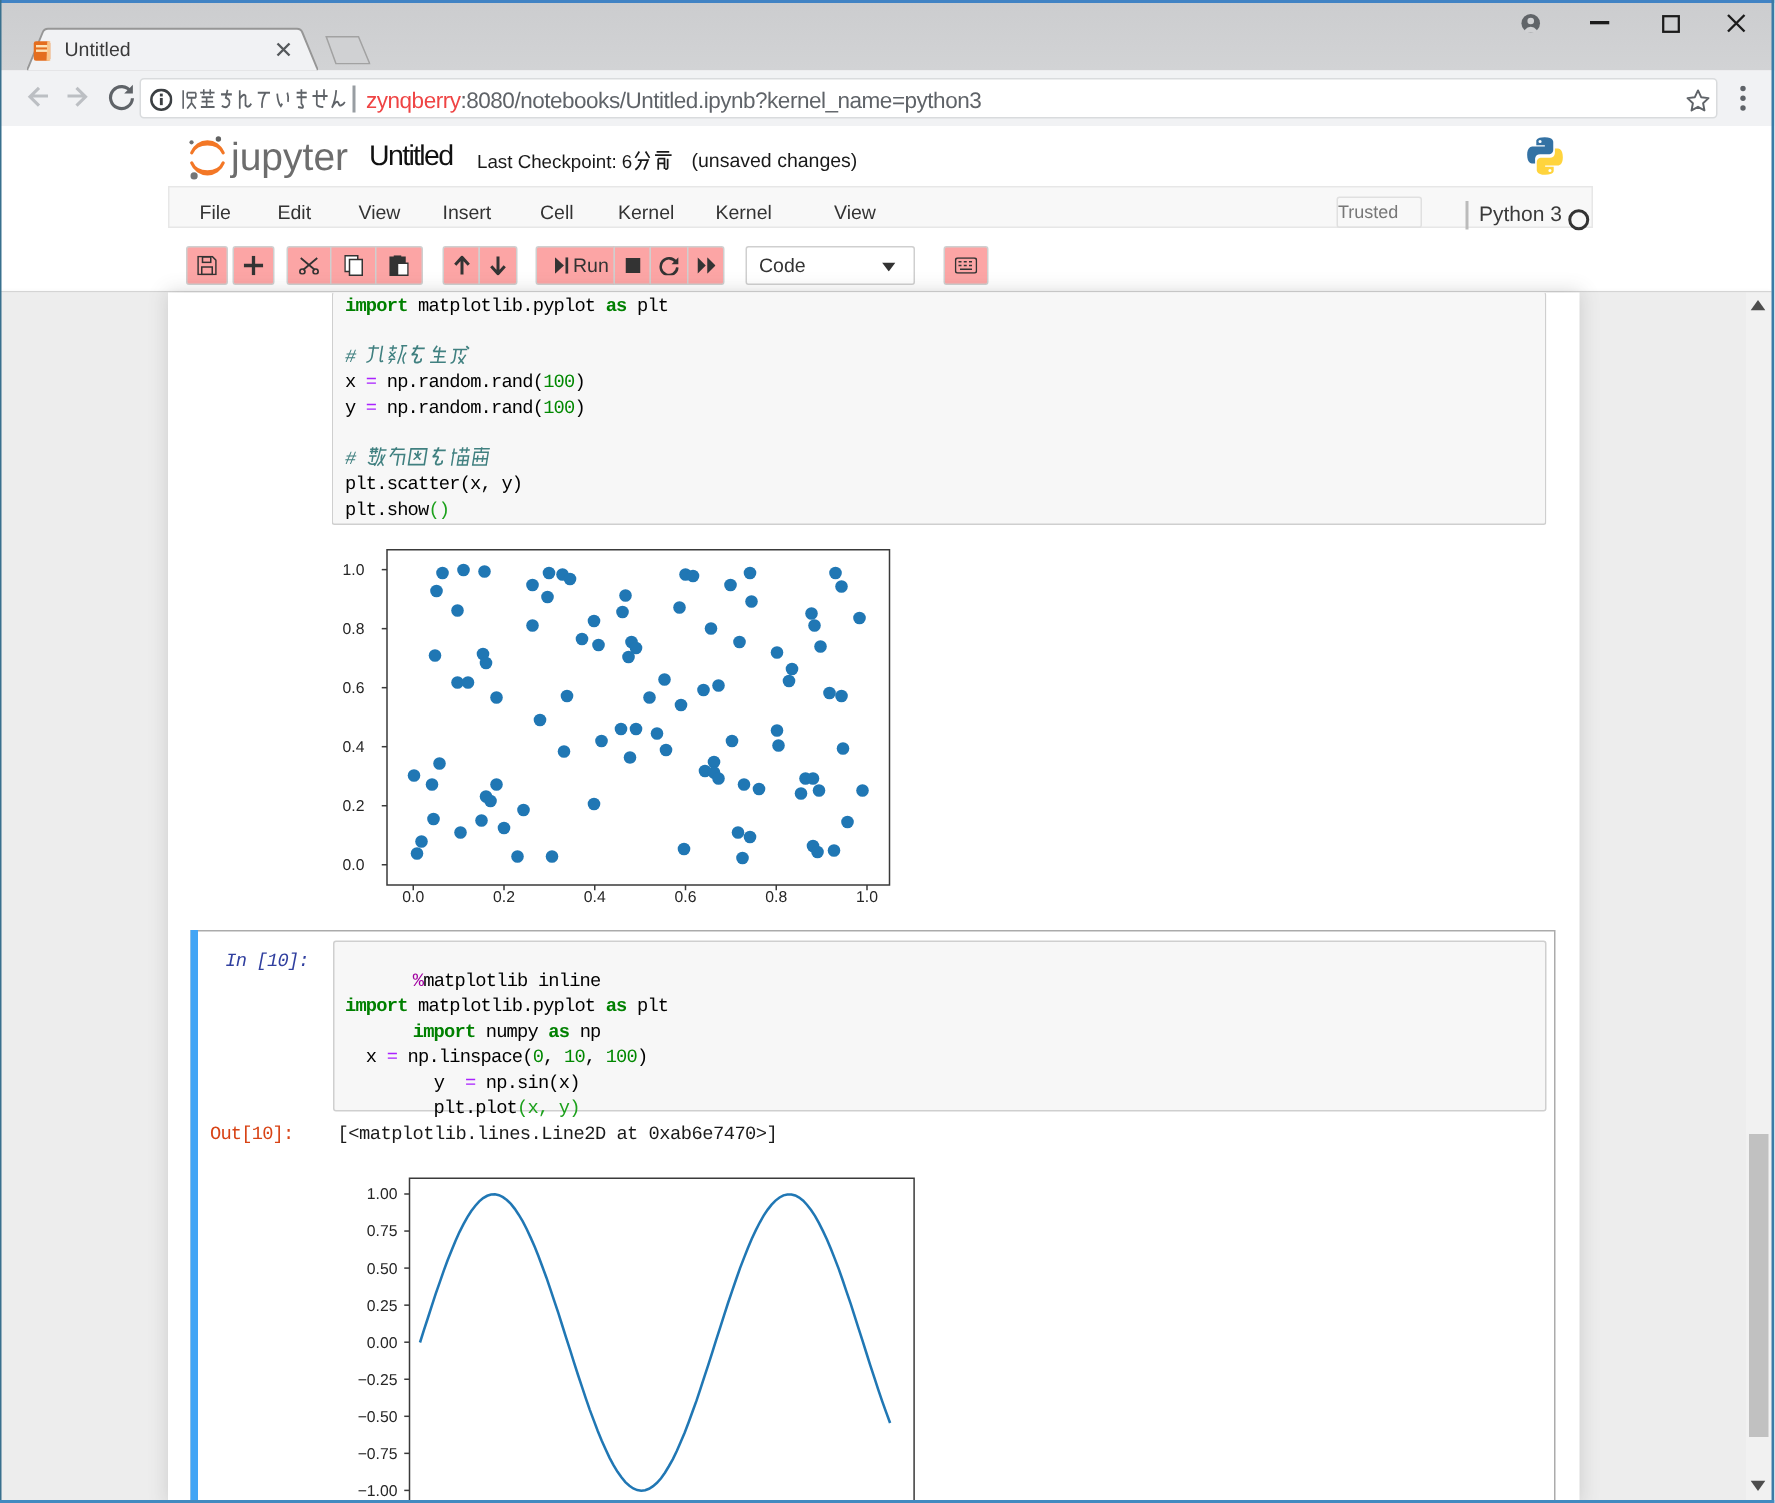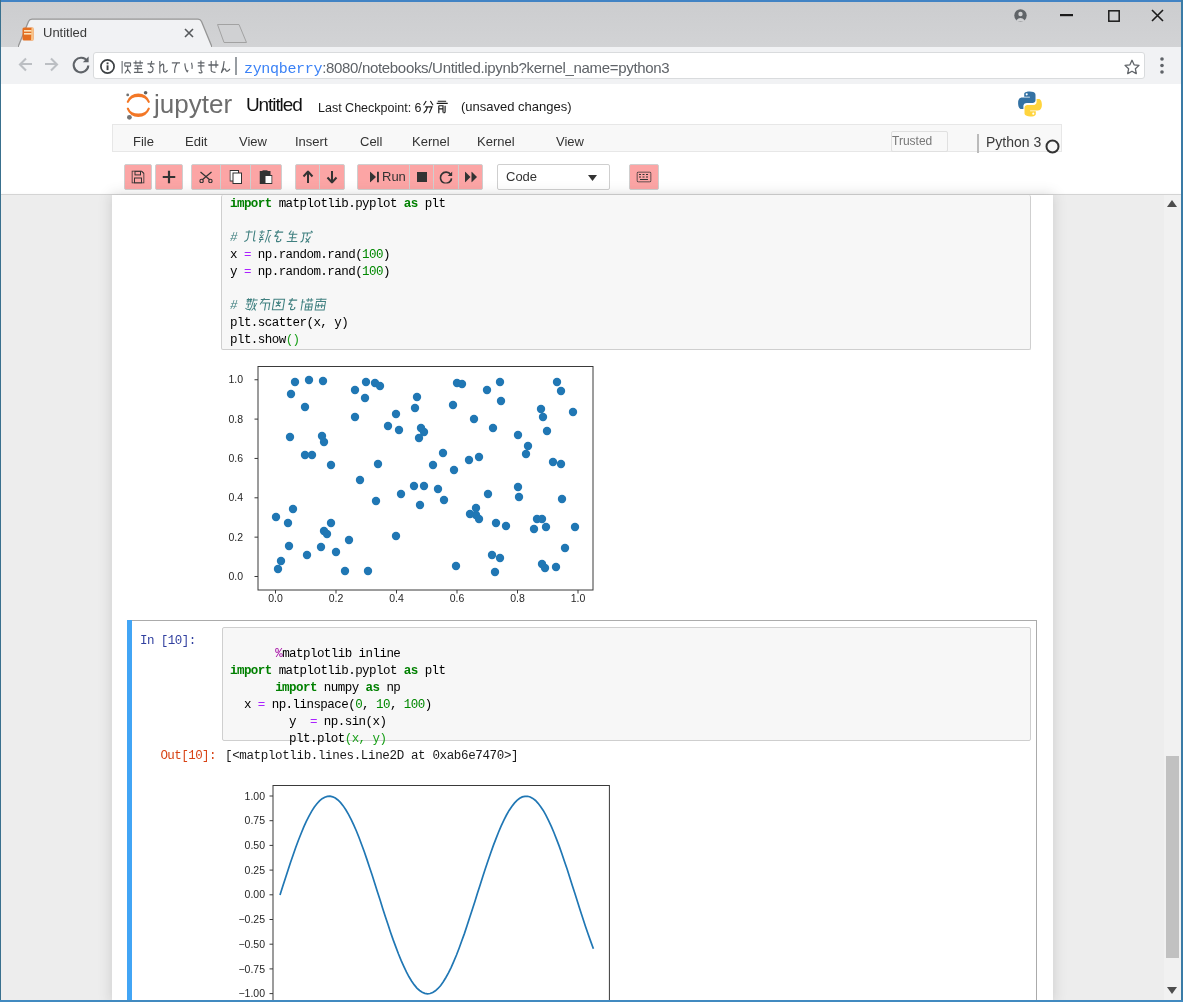--- a/index.html
+++ b/index.html
@@ -11,21 +11,21 @@
 #winborder-right{right:0;top:0;width:2px;height:1002px;background:#3a7ba6;z-index:50;}
 #winborder-bottom{left:0;top:1000px;width:1183px;height:2px;background:#418ac0;z-index:51;}
 #tabstrip{left:0;top:2px;width:1183px;height:45px;background:linear-gradient(#cccdcf,#d2d3d5);}
 #tab{left:18px;top:18px;width:194px;height:29px;}
 #tab svg{position:absolute;left:0;top:0;}
 #tabtitle{left:25px;top:7px;font-size:13px;color:#3a3a3a;}
 #addrrow{left:0;top:47px;width:1183px;height:37px;background:#f1f2f4;}
 #urlbox{left:93px;top:52px;width:1052px;height:27px;background:#fff;border:1px solid #d9dbdd;border-radius:3px;box-sizing:border-box;}
 .navicon{top:54px;width:22px;height:22px;}
 #urltext{left:244px;top:59px;font-size:15px;color:#5f6368;white-space:nowrap;letter-spacing:-0.32px;}
-#urltext b{color:#3b82f6;font-weight:normal;font-family:Liberation Mono, monospace;}
+#urltext b{color:#ef4444;font-weight:normal;}
 #secttext{left:120px;top:59px;}
 #sep1{left:235px;top:57px;width:1.5px;height:18px;background:#989da2;}
 
 #jheader{left:0;top:84px;width:1181px;height:111px;background:#fff;}
 #jlogo{left:125px;top:90px;}
 #jname{left:154px;top:89px;font-size:26px;color:#6d6d6d;letter-spacing:0px;}
 #title{left:246px;top:94px;font-size:19px;letter-spacing:-1.1px;color:#111;}
 #chk{left:318px;top:100px;font-size:12.5px;color:#1a1a1a;}
 #unsaved{left:461px;top:99px;font-size:13px;color:#1a1a1a;}
 #pylogo{left:1016px;top:90px;}
@@ -50,24 +50,24 @@
 .cm{color:#408080;font-style:italic;}
 .mg{color:#A000A0;}
 .gr{color:#1ca11c;}
 .kj{vertical-align:-2px;}
 .cm .kj{transform:skewX(-9deg);}
 #secttext svg,#chk svg{vertical-align:-2px;}
 #cell1box{left:221px;top:195px;width:810px;height:155px;border-top:none;}
 #cell1code{left:230px;top:196px;}
 #cell2border{left:127px;top:620px;width:910px;height:382px;border:1px solid #ababab;box-sizing:border-box;}
 #cell2bar{left:127px;top:620px;width:5px;height:382px;background:#42A5F5;}
-#inprompt{left:140px;top:633px;width:76px;text-align:left;color:#303F9F;}
+#inprompt{left:140px;top:633px;width:76px;text-align:center;color:#303F9F;font-style:italic;}
 #cell2box{left:222px;top:627px;width:809px;height:114px;}
 #cell2code{left:230px;top:646px;text-align:center;}
-#outprompt{left:140px;top:748px;width:76px;text-align:right;color:#D84315;}
+#outprompt{left:140px;top:748px;width:76px;color:#D84315;}
 #outtext{left:225px;top:748px;color:#1a1a1a;letter-spacing:-0.35px;}
 
 #sbar{left:1164px;top:195px;width:17px;height:807px;background:#f1f1f1;}
 #sthumb{left:1166px;top:756px;width:13px;height:202px;background:#c1c1c1;}
 .sarr{left:1167px;width:10px;height:7px;}
 </style></head>
 <body>
 <svg width="0" height="0" style="position:absolute">
 <defs>
 <g id="kHo">

